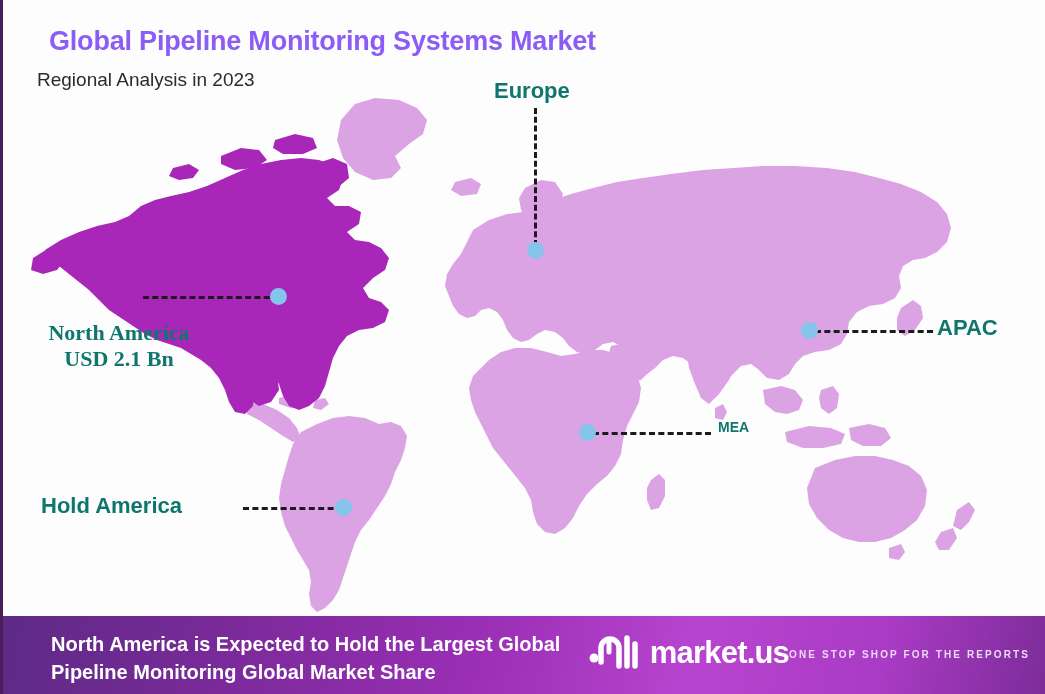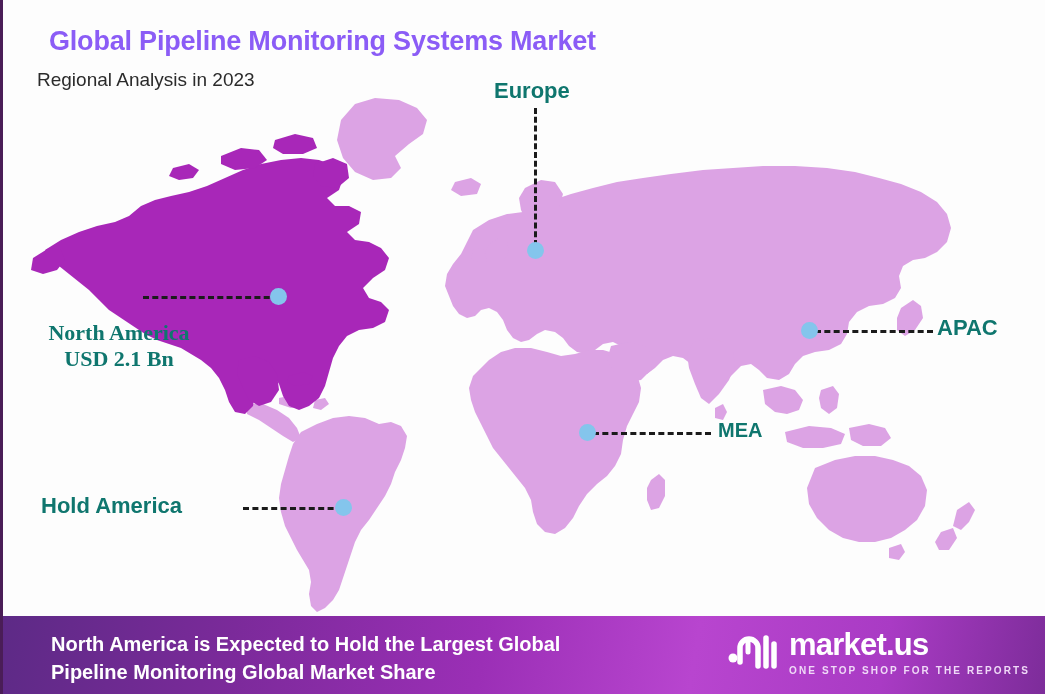--- a/index.html
+++ b/index.html
@@ -57,21 +57,21 @@
     color: #0f766e;
     font-weight: bold;
     white-space: nowrap;
     line-height: 1.18;
   }
   .callout .line1 { display: block; }
   .callout .line2 { display: block; }
 
   #callout-europe  { left: 491px; top: 78px;  font-size: 22px; }
   #callout-apac    { left: 934px; top: 315px; font-size: 22px; }
-  #callout-mea     { left: 715px; top: 419px; font-size: 20px; }
+  #callout-mea     { left: 715px; top: 419px; font-size: 14px; }
   #callout-na      { left: 18px;  top: 320px; font-size: 22px; text-align: center; width: 196px; font-family: Liberation Serif, serif;}
   #callout-latam   { left: 38px;  top: 493px; font-size: 22px; }
 
   
   .marker-dot {
     position: absolute;
     width: 17px; height: 17px;
     border-radius: 50%;
     background: #84c5ec;
     z-index: 28;
@@ -129,21 +129,21 @@
     width: 700px;
   }
   #logo {
     position: absolute;
     right: 18px;
     top: 12px;
     display: flex;
     align-items: center;
     gap: 9px;
   }
-  #logo-text-block { display: flex; flex-direction: column; }
+  #logo-text-block { display: flex; flex-direction: row; align-items: center; }
   #logo-word {
     color: #ffffff;
     font-size: 31px;
     font-weight: bold;
     letter-spacing: -0.8px;
     line-height: 1;
   }
   #logo-tagline {
     color: #efd9f7;
     font-size: 10px;

